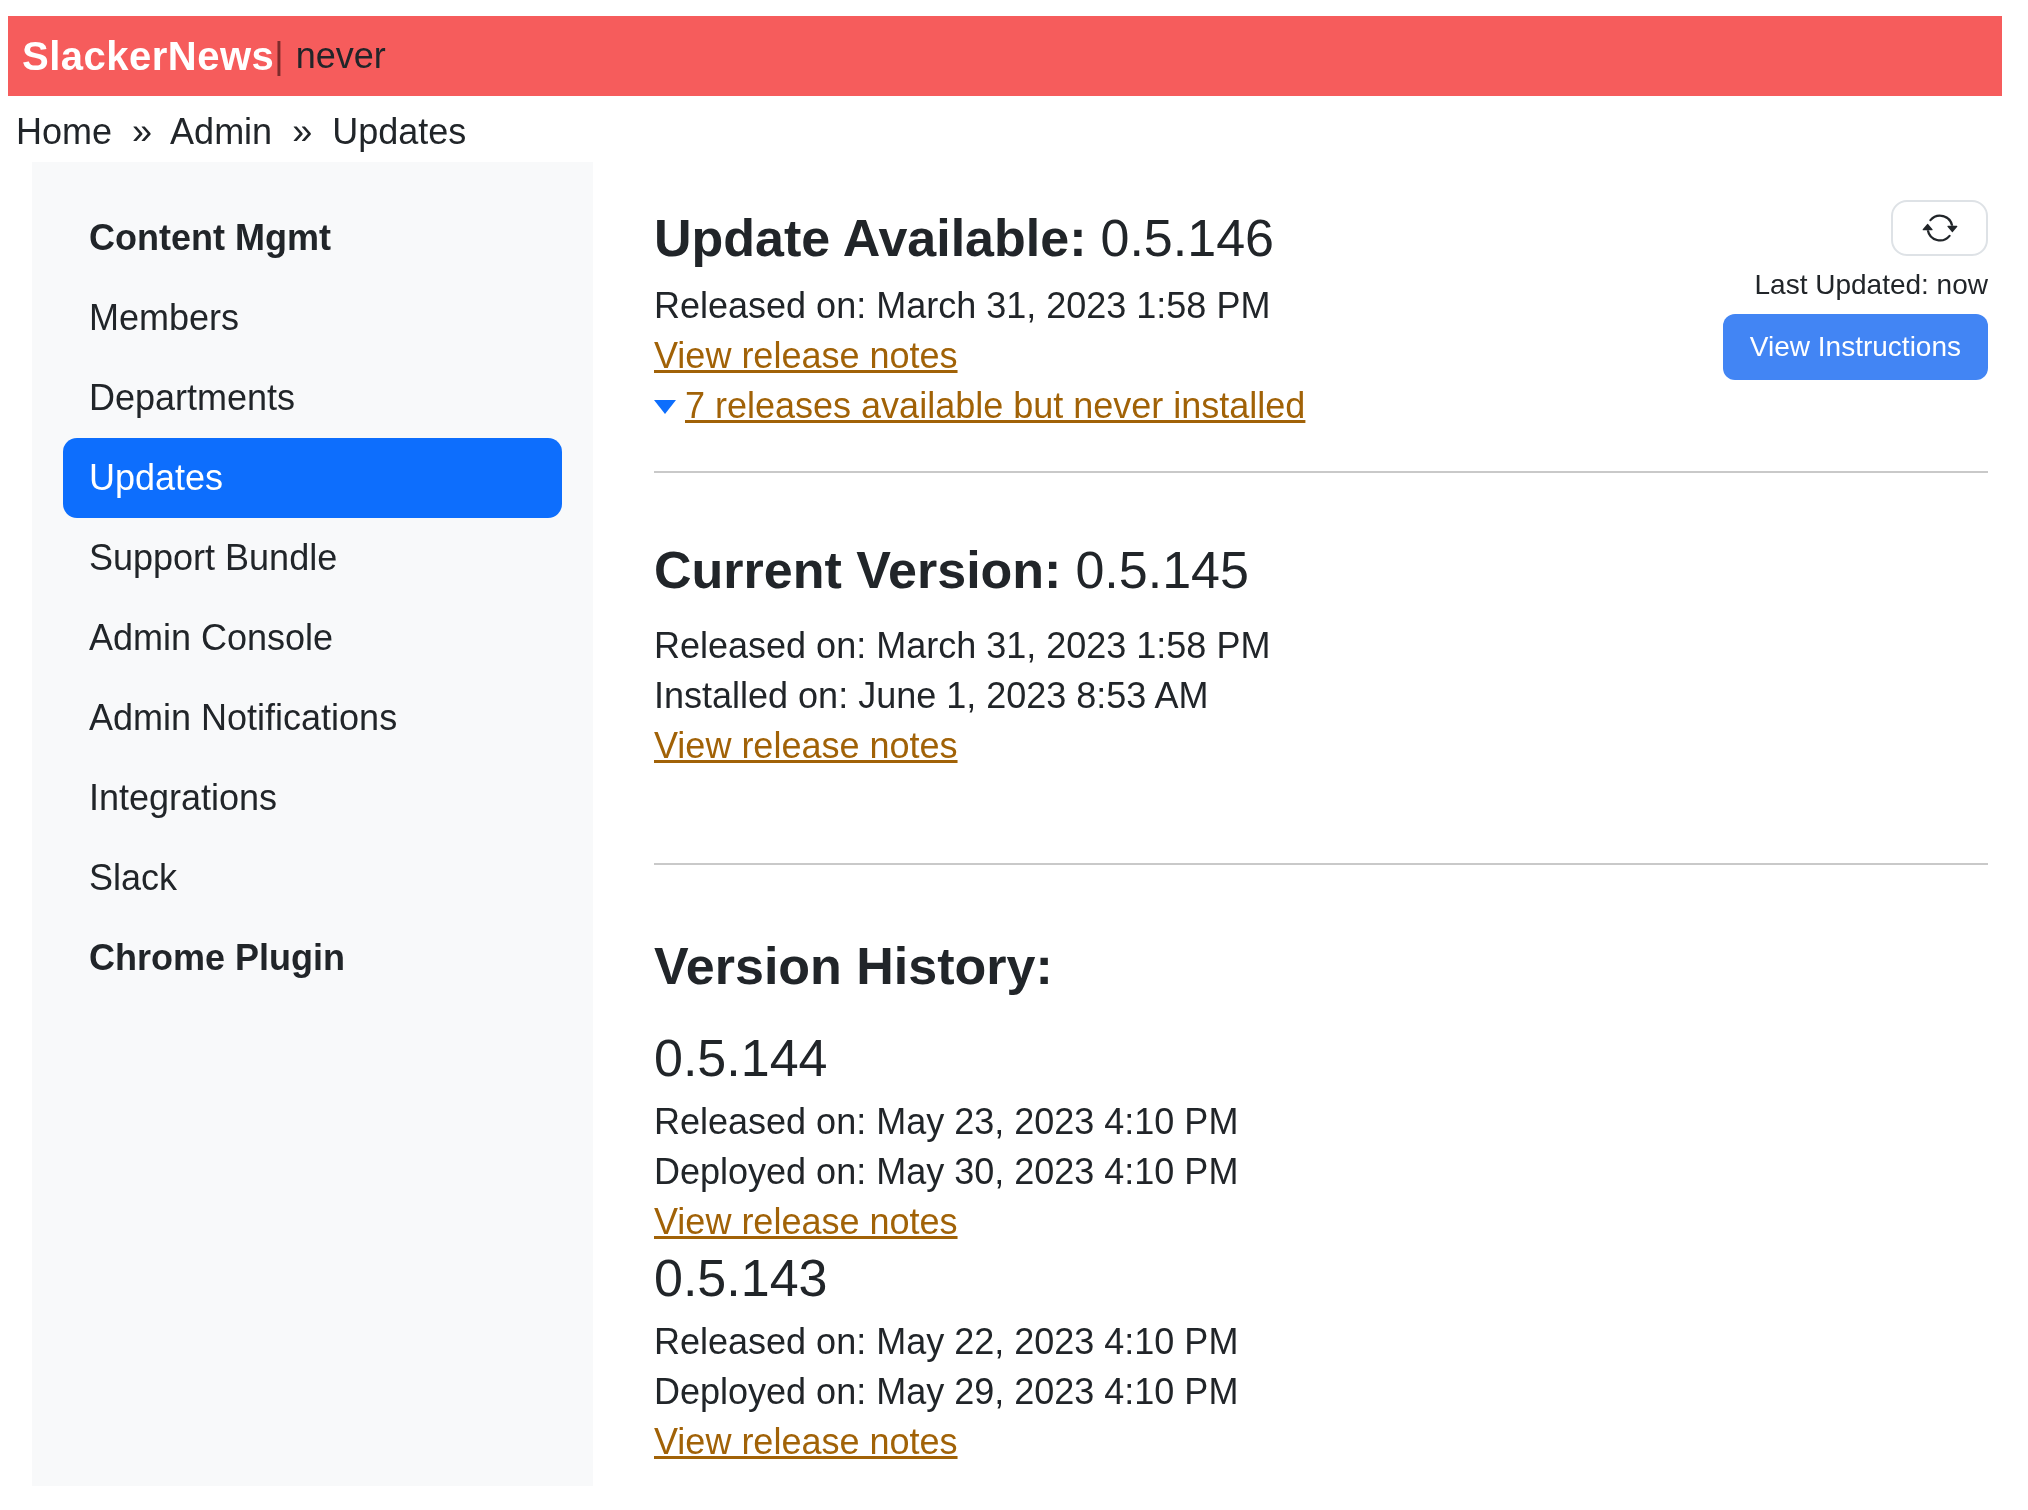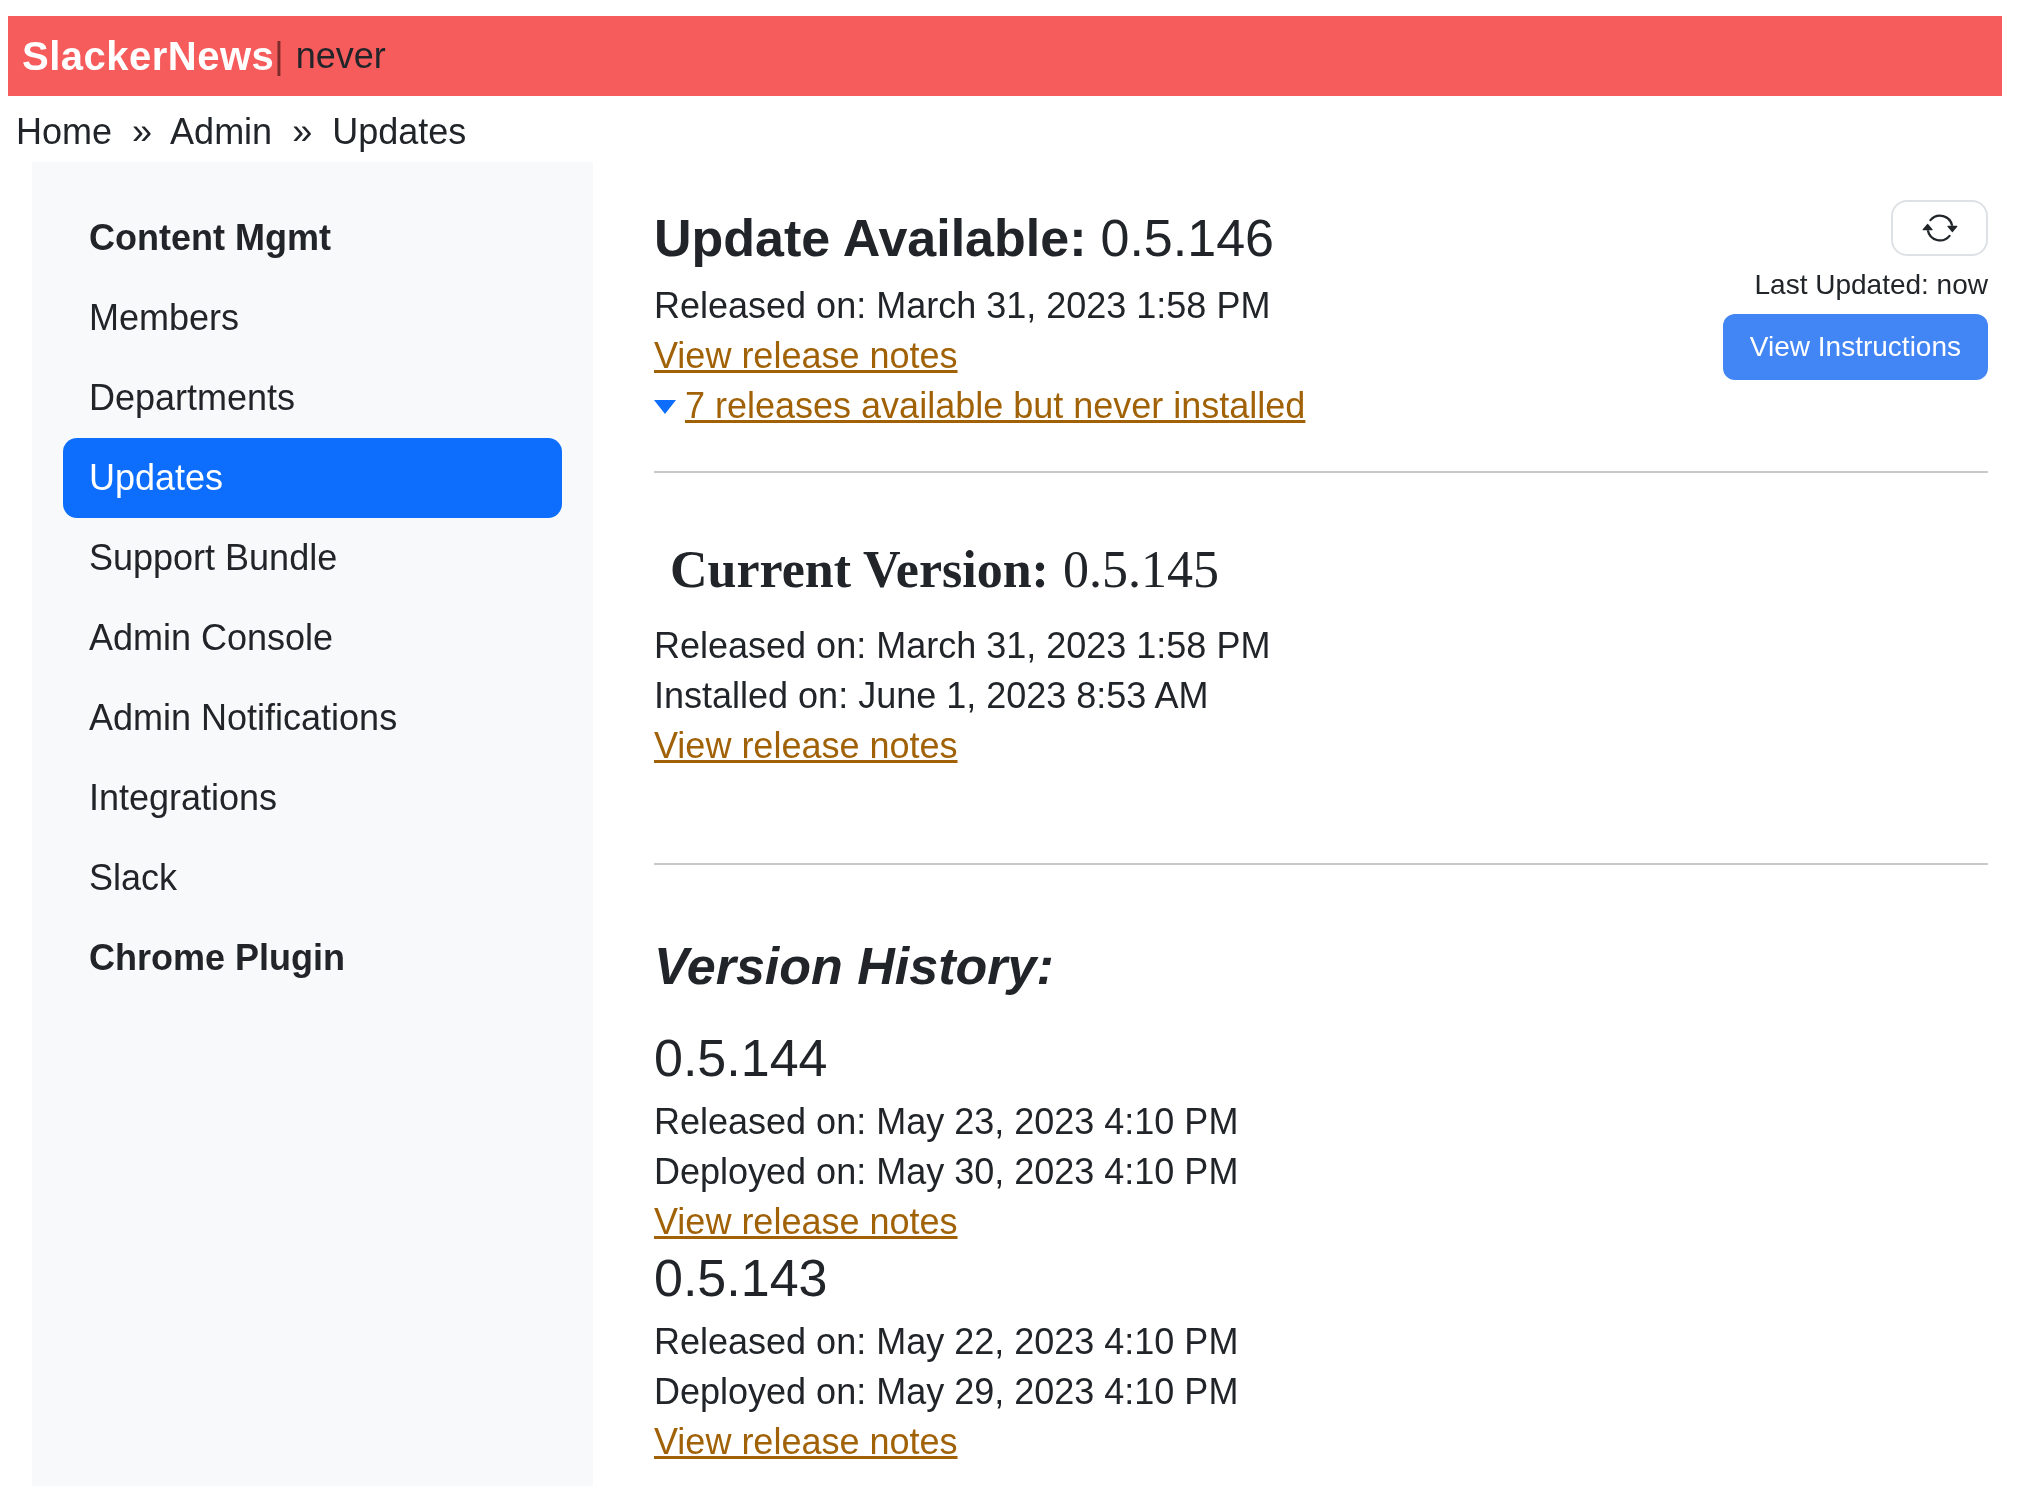--- a/index.html
+++ b/index.html
@@ -106,22 +106,22 @@
     border: none;
     border-radius: 12px;
     font-size: 28px;
     font-family: inherit;
     cursor: pointer;
   }
 
   hr.divider { border: none; border-top: 2px solid #c9c9c9; margin: 40px 0 0; }
   hr.divider.second { margin-top: 92px; }
 
-  .section-current h1.heading { margin: 66px 16px 20px; font-family: Liberation Serif, serif; }
-  .section-history h1.heading { margin: 70px 0 4px; font-weight: 700; font-style: italic; }
+  .section-current h1.heading { margin: 66px 0 20px; }
+  .section-history h1.heading { margin: 70px 0 4px; font-weight: 700; }
 
   .version-num {
     font-size: 52px;
     line-height: 62px;
     font-weight: 400;
     margin: 30px 0 8px;
   }
   .entry-2 .version-num { margin-top: 0; }
 </style>
 </head>

